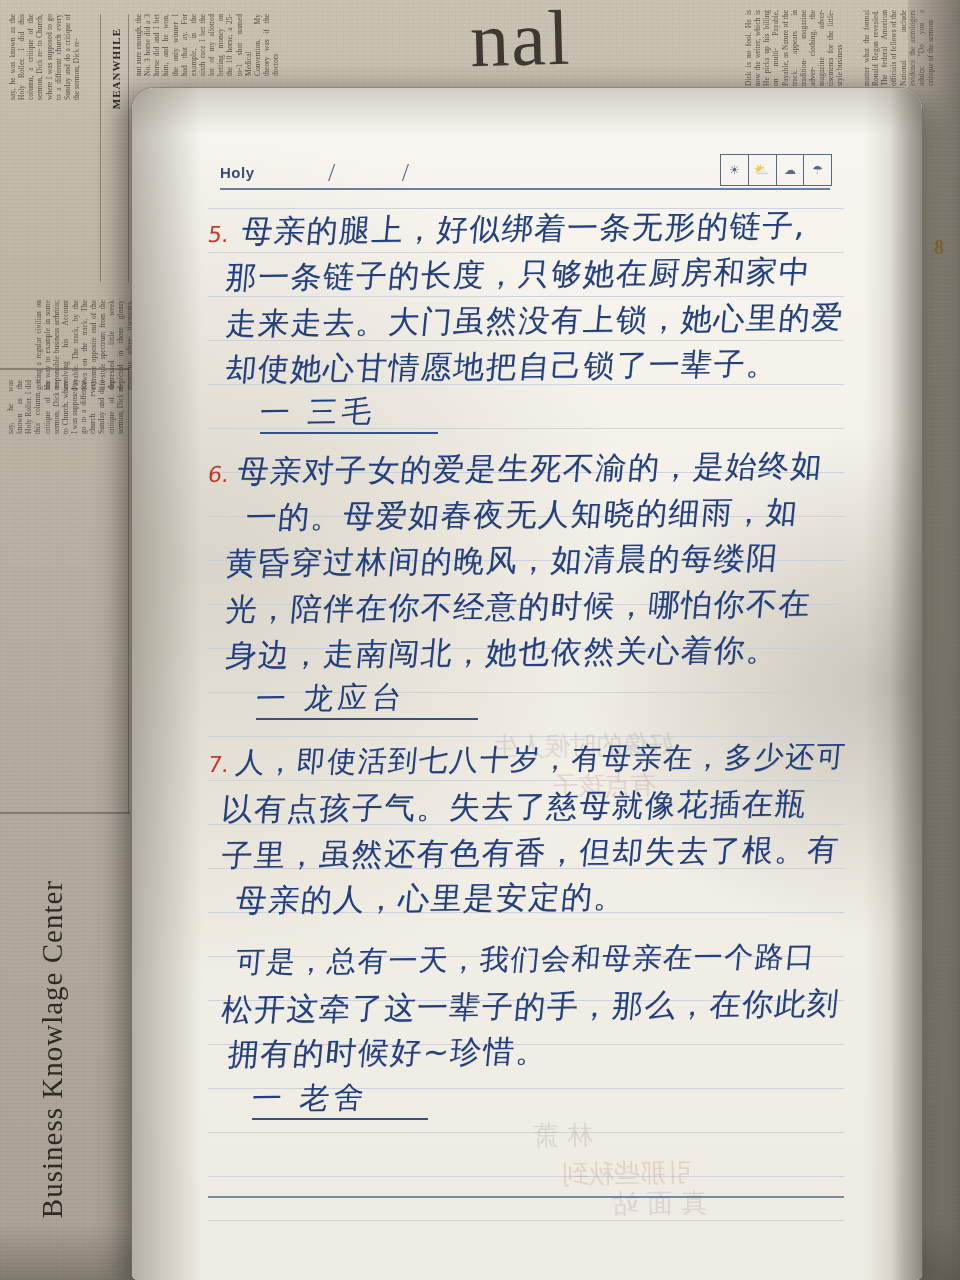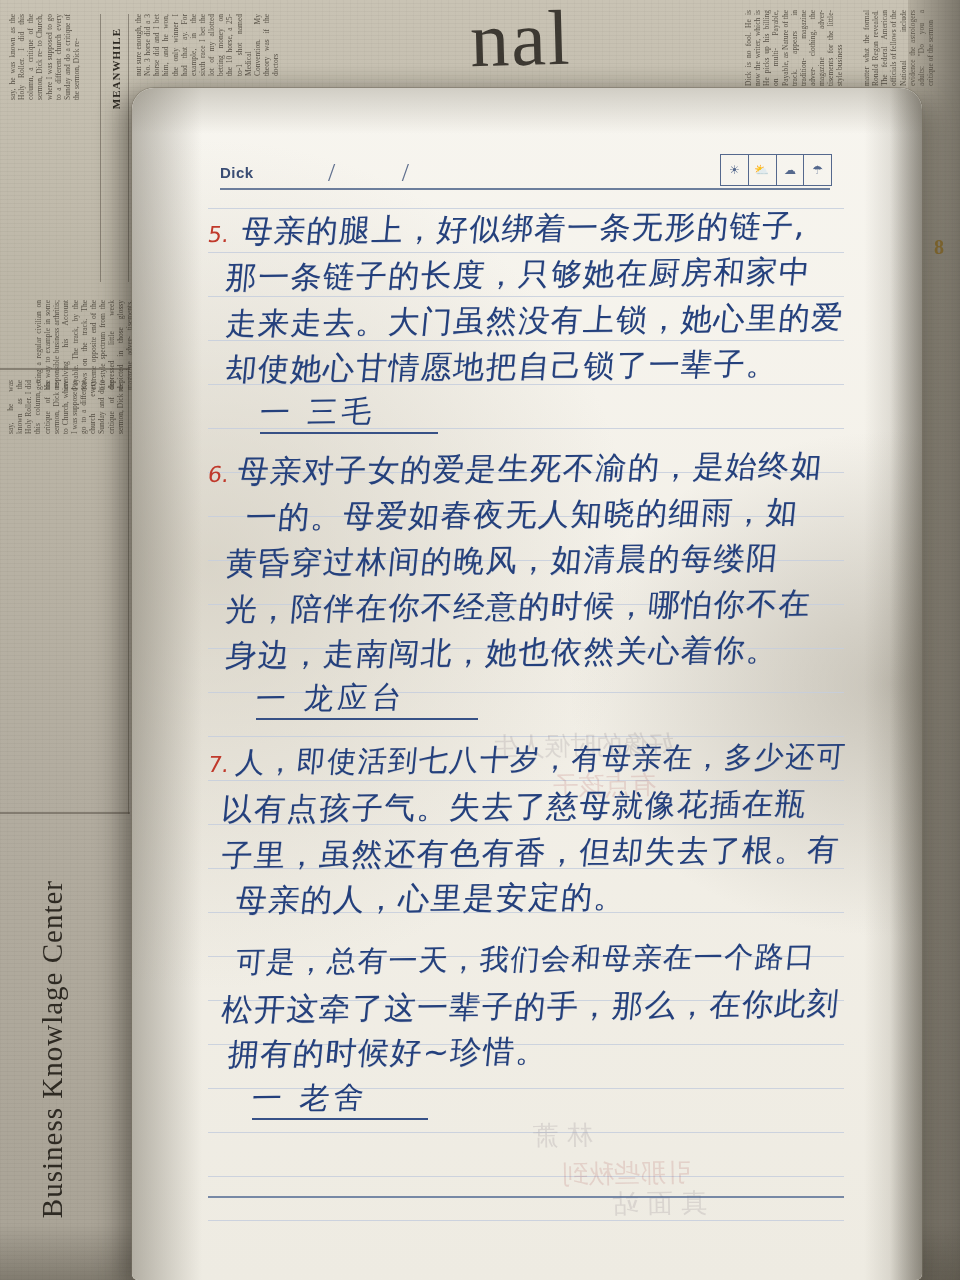--- a/index.html
+++ b/index.html
@@ -383,21 +383,21 @@
       <div class="rule-line" style="top:1012px;"></div>
     </div>
 
     <div class="ghost" style="left:360px; top:640px;">好像的时候人生</div>
     <div class="ghost red" style="left:420px; top:680px;">有点孩子</div>
     <div class="ghost" style="left:400px; top:1030px;">林 萧</div>
     <div class="ghost red" style="left:430px; top:1068px;">引那些秋到</div>
     <div class="ghost" style="left:480px; top:1098px;">真 面 站</div>
 
     <div class="date-header">
-      <span class="date-label">Dick</span>
+      <span class="date-label">Holy</span>
       <span class="date-slashes">/   /</span>
       <div class="weather-box">
         <div class="weather-cell">☀</div>
         <div class="weather-cell">⛅</div>
         <div class="weather-cell">☁</div>
         <div class="weather-cell">☂</div>
       </div>
       <div class="date-rule"></div>
     </div>
 

